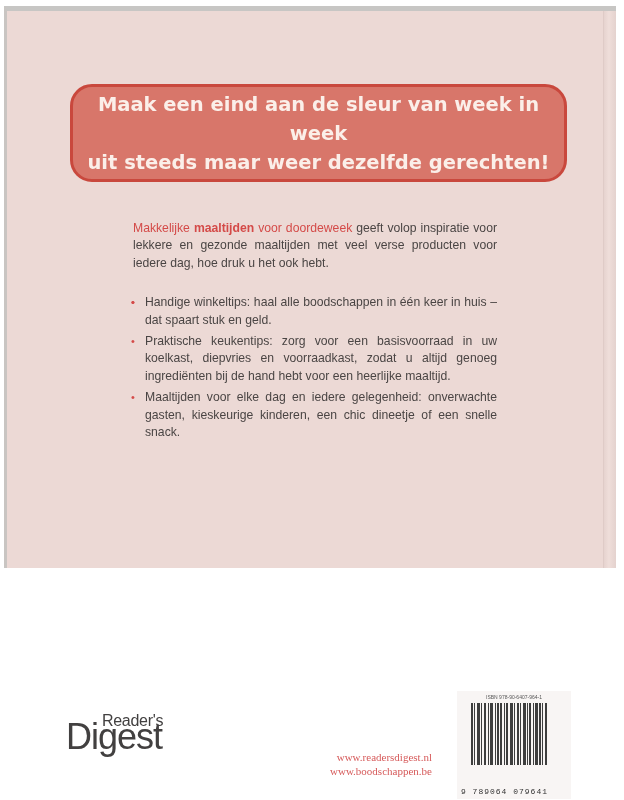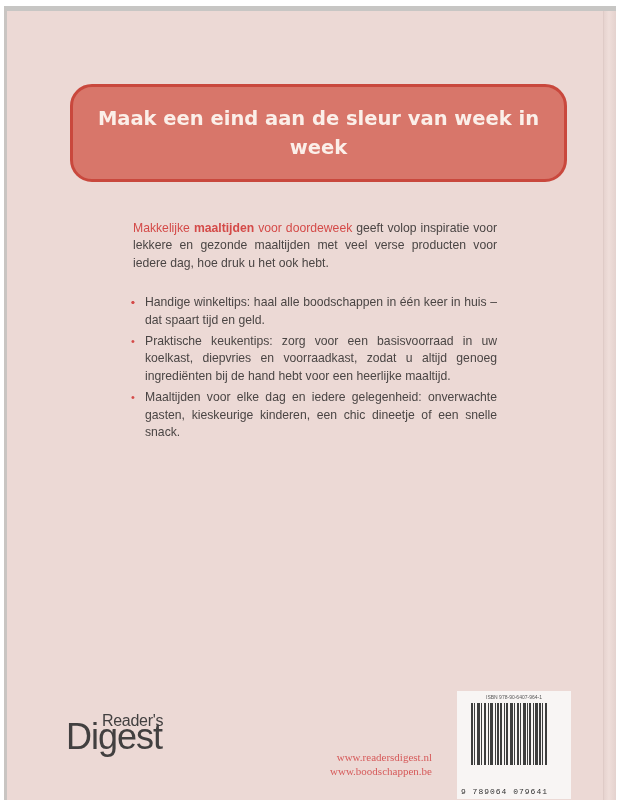--- a/index.html
+++ b/index.html
@@ -1,17 +1,17 @@
 <!DOCTYPE html>
 <html><head>
 <meta charset="utf-8">
 <style>
   html, body { margin:0; padding:0; }
   body { width:624px; height:800px; background:#ffffff; position:relative; overflow:hidden; font-family:"DejaVu Sans", sans-serif; }
-  .cover { position:absolute; left:4px; top:6px; width:612px; height:794px; background:#ecd9d5; border-left:3px solid #c9c5c2; border-top:5px solid #c7c6c4; box-sizing:border-box; }
+  .cover { position:absolute; left:4px; top:6px; width:612px; height:562px; background:#ecd9d5; border-left:3px solid #c9c5c2; border-top:5px solid #c7c6c4; box-sizing:border-box; }
   .spine-edge { position:absolute; right:0; top:0; width:12px; height:100%; background:linear-gradient(90deg,#e6d3cf,#efdeda 40%,#e4d2ce); border-left:1px solid #dfcbc7; }
   .banner { position:absolute; left:63px; top:73px; width:497px; height:98px; background:#d8766a; border:3px solid #c9483d; border-radius:22px; box-sizing:border-box; display:flex; flex-direction:column; align-items:center; justify-content:center; color:#fbefe9; font-family:"DejaVu Sans", sans-serif; font-weight:bold; font-size:19.5px; line-height:29px; text-align:center; }
   .body-text { position:absolute; left:133px; top:216px; width:364px; font-family:"Liberation Sans", sans-serif; font-size:12.2px; line-height:17.4px; color:#4a4544; text-align:justify; }
   .intro { margin:4px 0 22px 0; }
   .accent { color:#d44a48; }
   .accent.bold { font-weight:bold; }
   ul { list-style:none; margin:0; padding:0; }
   li { position:relative; padding-left:12px; margin-bottom:4px; text-align:justify; }
   li .bullet { position:absolute; left:-2px; top:0; color:#d44a48; font-size:11px; }
   .logo { position:absolute; left:66px; top:712px; color:#424040; }
@@ -26,28 +26,29 @@
   .digits { position:absolute; left:4px; bottom:3px; width:106px; font-family:"Liberation Mono", monospace; font-size:8px; color:#333; letter-spacing:1px; }
 </style>
 </head>
 <body>
 
 <div class="cover">
   <div class="spine-edge"></div>
 
   <div class="banner">
     <div>Maak een eind aan de sleur van week in week</div>
+    <div>uit steeds maar weer dezelfde gerechten!</div>
   </div>
 </div>
 
 <div class="body-text">
   <p class="intro"><span class="accent">Makkelijke </span><span class="accent bold">maaltijden</span><span class="accent"> voor doordeweek</span><span> geeft volop inspiratie voor lekkere en gezonde maaltijden met veel verse producten voor iedere dag, hoe druk u het ook hebt.</span></p>
   <ul>
     <li><span class="bullet">•</span></li>
-    <li><span class="bullet">•</span><span>Handige winkeltips: haal alle boodschappen in één keer in huis – dat spaart tijd en geld.</span></li>
+    <li><span class="bullet">•</span><span>Handige winkeltips: haal alle boodschappen in één keer in huis – dat spaart stuk en geld.</span></li>
     <li><span class="bullet">•</span><span>Praktische keukentips: zorg voor een basisvoorraad in uw koelkast, diepvries en voorraadkast, zodat u altijd genoeg ingrediënten bij de hand hebt voor een heerlijke maaltijd.</span></li>
     <li><span class="bullet">•</span><span>Maaltijden voor elke dag en iedere gelegenheid: onverwachte gasten, kieskeurige kinderen, een chic dineetje of een snelle snack.</span></li>
   </ul>
 </div>
 
 <div class="logo">
   <span class="readers">Reader's</span>
   <span class="digest">Digest</span>
 </div>
 

